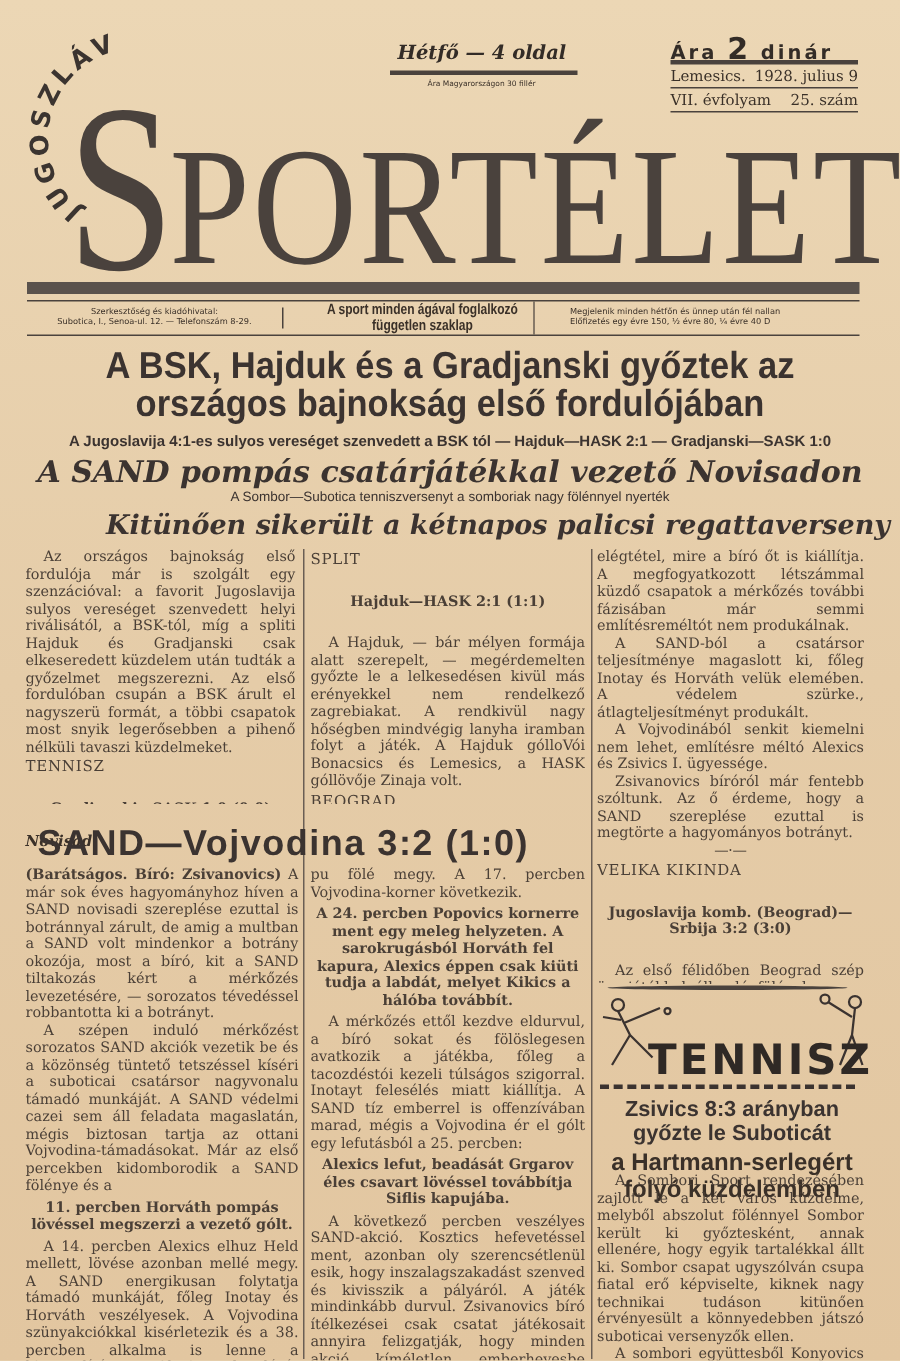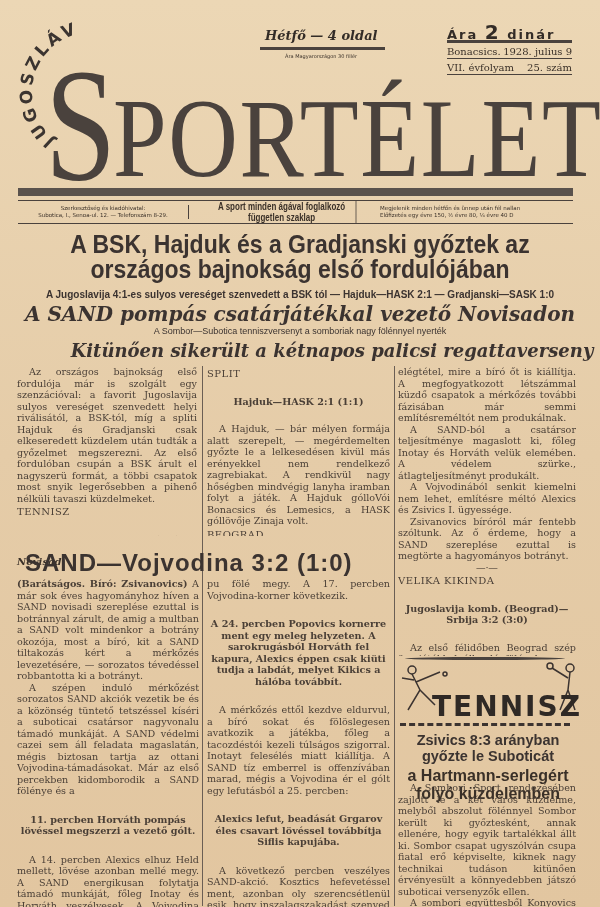--- a/index.html
+++ b/index.html
@@ -30,21 +30,21 @@
   .headline { position:absolute; left:0; width:600px; text-align:center; font-family:"Liberation Sans", sans-serif; font-weight:bold; color:#3b3330;}
   .h1 { top:232px; font-size:25px; line-height:25px; transform:scaleX(0.92); }
   .sub1 { top:289px; font-size:10px; }
   .h2 { top:302px; font-size:20px; font-style:italic; font-family:"DejaVu Serif",serif; }
   .sub2 { top:326px; font-size:9px; font-weight:normal; }
   .h3 { top:340px; font-size:18px; font-style:italic; font-family:"DejaVu Serif",serif;padding-left:32px; }
   .col { position:absolute; font-size:9.6px; line-height:11.5px; text-align:justify; color:#4a3f36; }
   .col p { margin:0; text-indent:12px; }
   .loc { font-size:10px; text-indent:0 !important; margin-top:2px !important; letter-spacing:0.5px;}
   .res { text-align:center; font-weight:bold; text-indent:0 !important; margin:16px 0 !important;}
-  .bold-para { font-weight:bold; text-align:center; text-indent:0 !important; margin:17px 0 !important; }
+  .bold-para { font-weight:bold; text-align:center; text-indent:0 !important; margin:3px 0 !important; }
   .vrule { position:absolute; width:1px; background:#6a5e54; }
   .sand-title { position:absolute; left:25px; top:549px; font-family:"Liberation Sans",sans-serif; font-size:24px; font-weight:bold; color:#3b3330; letter-spacing:1px; }
   .novisad { position:absolute; left:17px; top:556px; font-style:italic; font-weight:bold; font-size:10px; }
   .tennis-logo { position:absolute; left:400px; top:660px; width:195px; height:65px; }
   .tennis-word { position:absolute; left:432px; top:690px; font-family:"DejaVu Sans",sans-serif; font-weight:bold; font-size:28px; letter-spacing:2px; color:#2f2925; }
   .dashes { position:absolute; left:400px; top:723px; width:170px; border-top:3px dashed #3b3330;}
   .tennis-head { position:absolute; left:398px; top:732px; width:180px; text-align:center; font-family:"Liberation Sans",sans-serif; font-weight:bold; font-size:14.5px; line-height:16px; color:#3b3330;}
   .tennis-sub { position:absolute; left:398px; top:767px; width:180px; text-align:center; font-family:"Liberation Sans",sans-serif; font-weight:bold; font-size:16px; }
   .separator { position:absolute; height:3px; background:#4a423d; border-radius:50%; }
 </style>
@@ -69,21 +69,21 @@
     <div class="day-rule"></div>
     <div class="price-hu">Ára Magyarországon 30 fillér</div>
 
     <div class="price">
       <span>Ára</span>
       <b>2</b>
       <span>dinár</span>
     </div>
     <div class="pricerule"></div>
     <div class="infoline" style="top:46px;">
-      <span>Bonacsics.</span>
+      <span>Lemesics.</span>
       <span>1928. julius 9</span>
     </div>
     <div class="infoline" style="top:62px;">
       <span>VII. évfolyam</span>
       <span>25. szám</span>
     </div>
 
     <div class="thick-bar"></div>
     <div class="sub-bar">
       <div class="sub-left">

